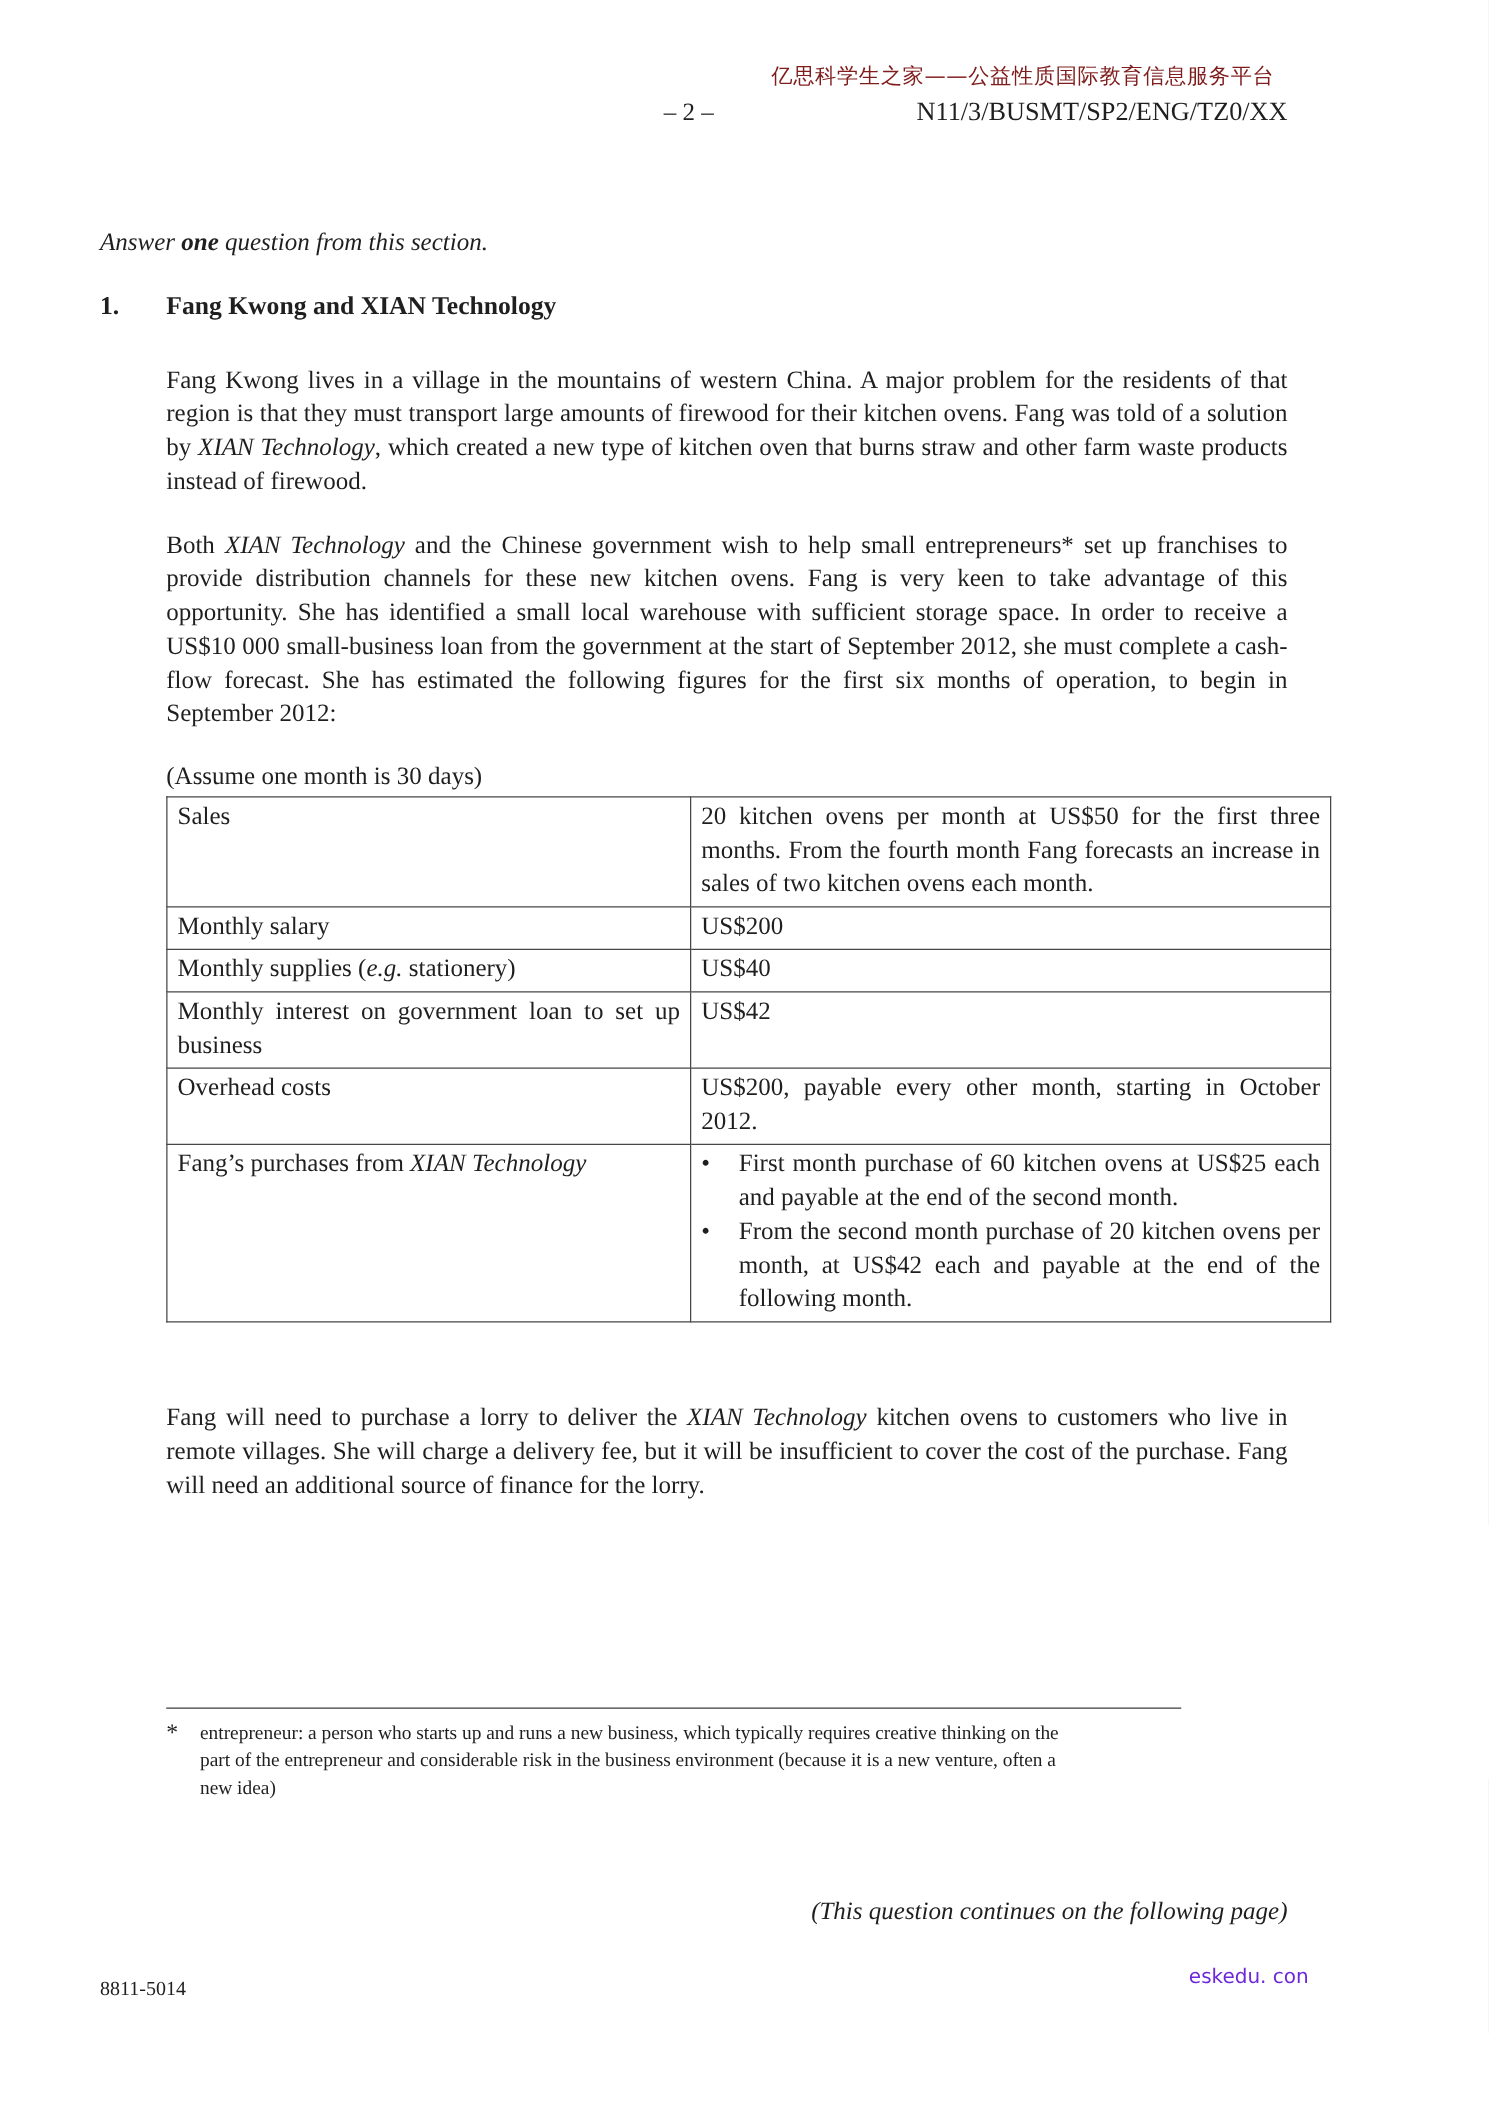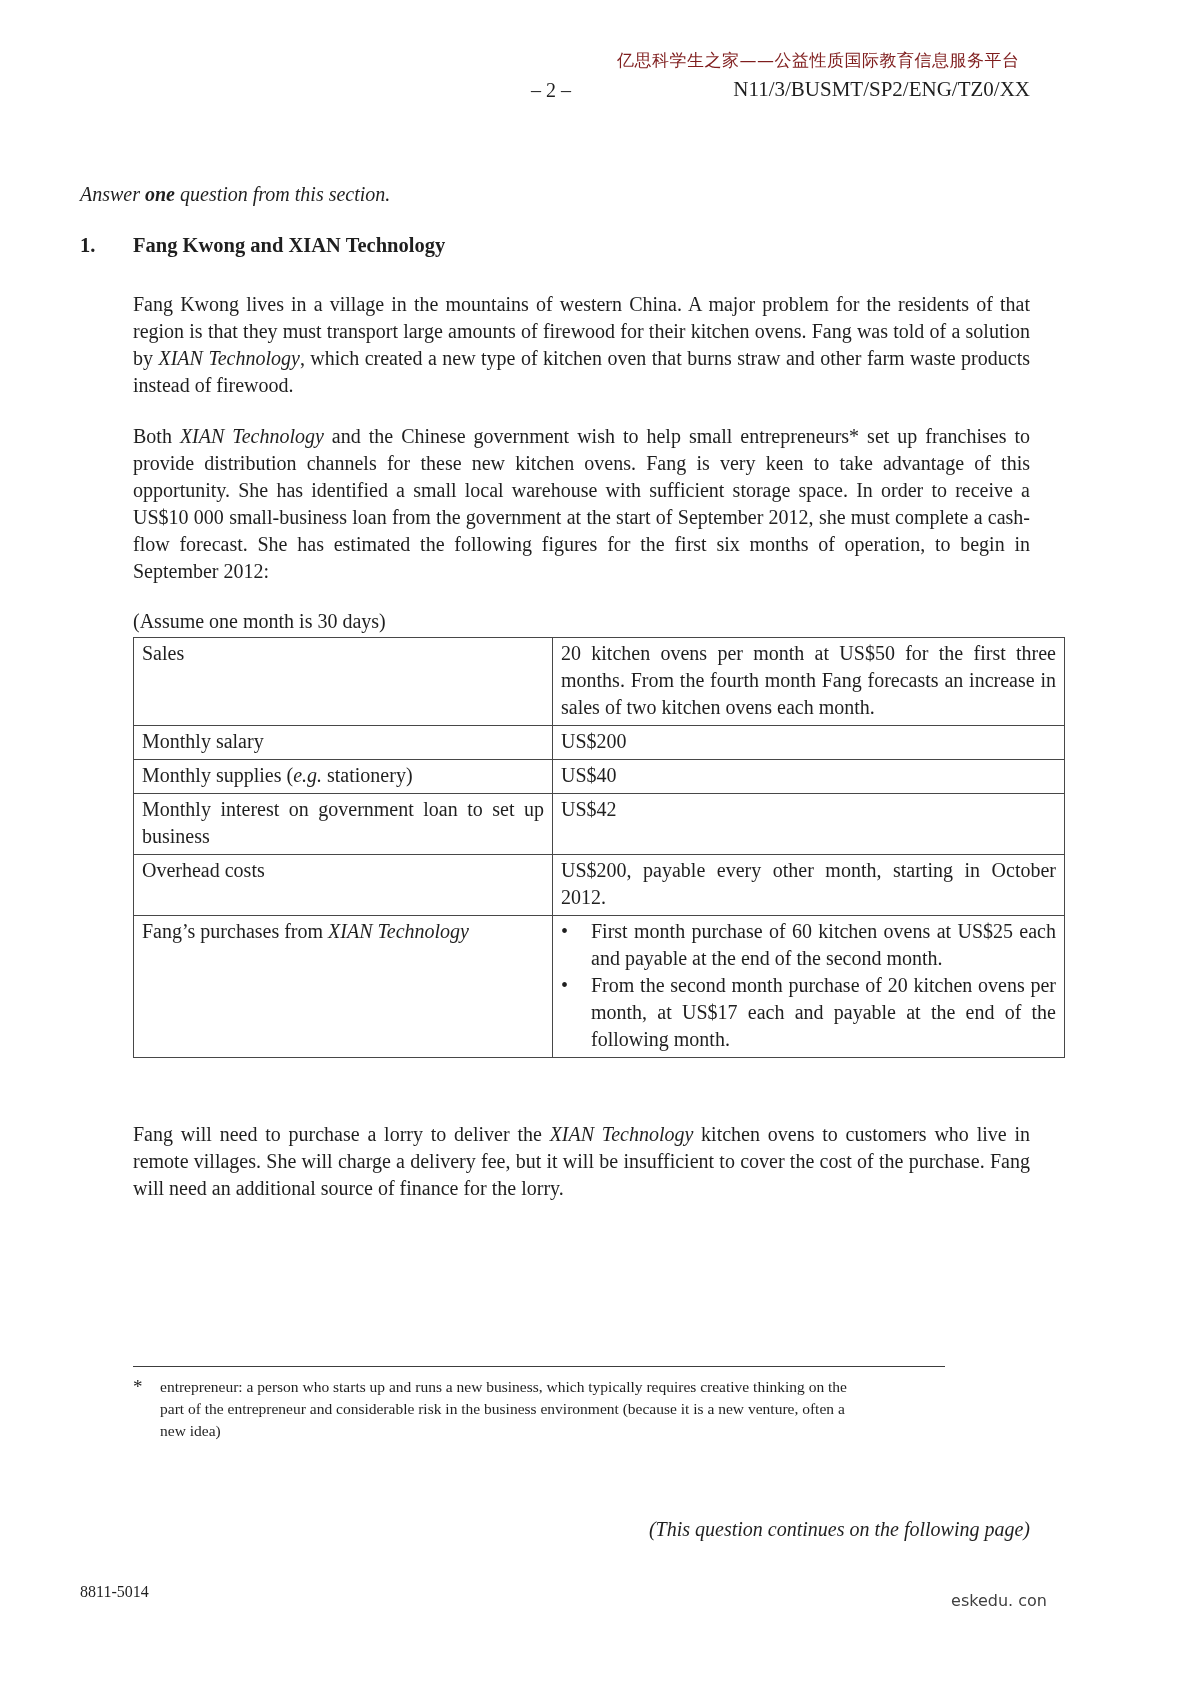--- a/index.html
+++ b/index.html
@@ -59,21 +59,21 @@
   .fn-marker{flex:0 0 27px;font-size:19px;line-height:21px;}
   .fn-text{width:712px;font-size:15.5px;line-height:22px;}
   .continuation{
     position:absolute;top:1518px;right:161px;
     font-style:italic;font-size:20px;
   }
   .docnum{position:absolute;top:1583px;left:80px;font-size:16px;}
   .eskedu{
     position:absolute;top:1571px;right:144px;
     font-family:"DejaVu Sans","Liberation Sans",sans-serif;
-    font-size:16px;color:#404040;margin-top:20px;
+    font-size:16px;color:#6d28d9;
   }
 </style>
 </head>
 <body>
 
 <div class="page">
 
   <div class="wm-cn">亿思科学生之家——公益性质国际教育信息服务平台</div>
   <div class="pageno">– 2 –</div>
   <div class="examcode">N11/3/BUSMT/SP2/ENG/TZ0/XX</div>
@@ -115,21 +115,21 @@
       </tr>
       <tr>
         <td class="col-label"><span>Fang’s purchases from </span><span class="em">XIAN Technology</span><span></span></td>
         <td class="col-value">
           <div class="bullet-item">
             <span class="dot">•</span>
             <span class="btext">First month purchase of 60 kitchen ovens at US$25 each and payable at the end of the second month.</span>
           </div>
           <div class="bullet-item">
             <span class="dot">•</span>
-            <span class="btext">From the second month purchase of 20 kitchen ovens per month, at US$17 each and payable at the end of the following month.</span>
+            <span class="btext">From the second month purchase of 20 kitchen ovens per month, at US$42 each and payable at the end of the following month.</span>
           </div>
         </td>
       </tr>
     </tbody>
   </table>
 
   <p class="body p3"><span>Fang will need to purchase a lorry to deliver the </span><span class="em">XIAN Technology</span><span> kitchen ovens to customers who live in remote villages.  She will charge a delivery fee, but it will be insufficient to cover the cost of the purchase.  Fang will need an additional source of finance for the lorry.</span></p>
 
   <div class="footnote">
     <div class="fn-marker">*</div>

